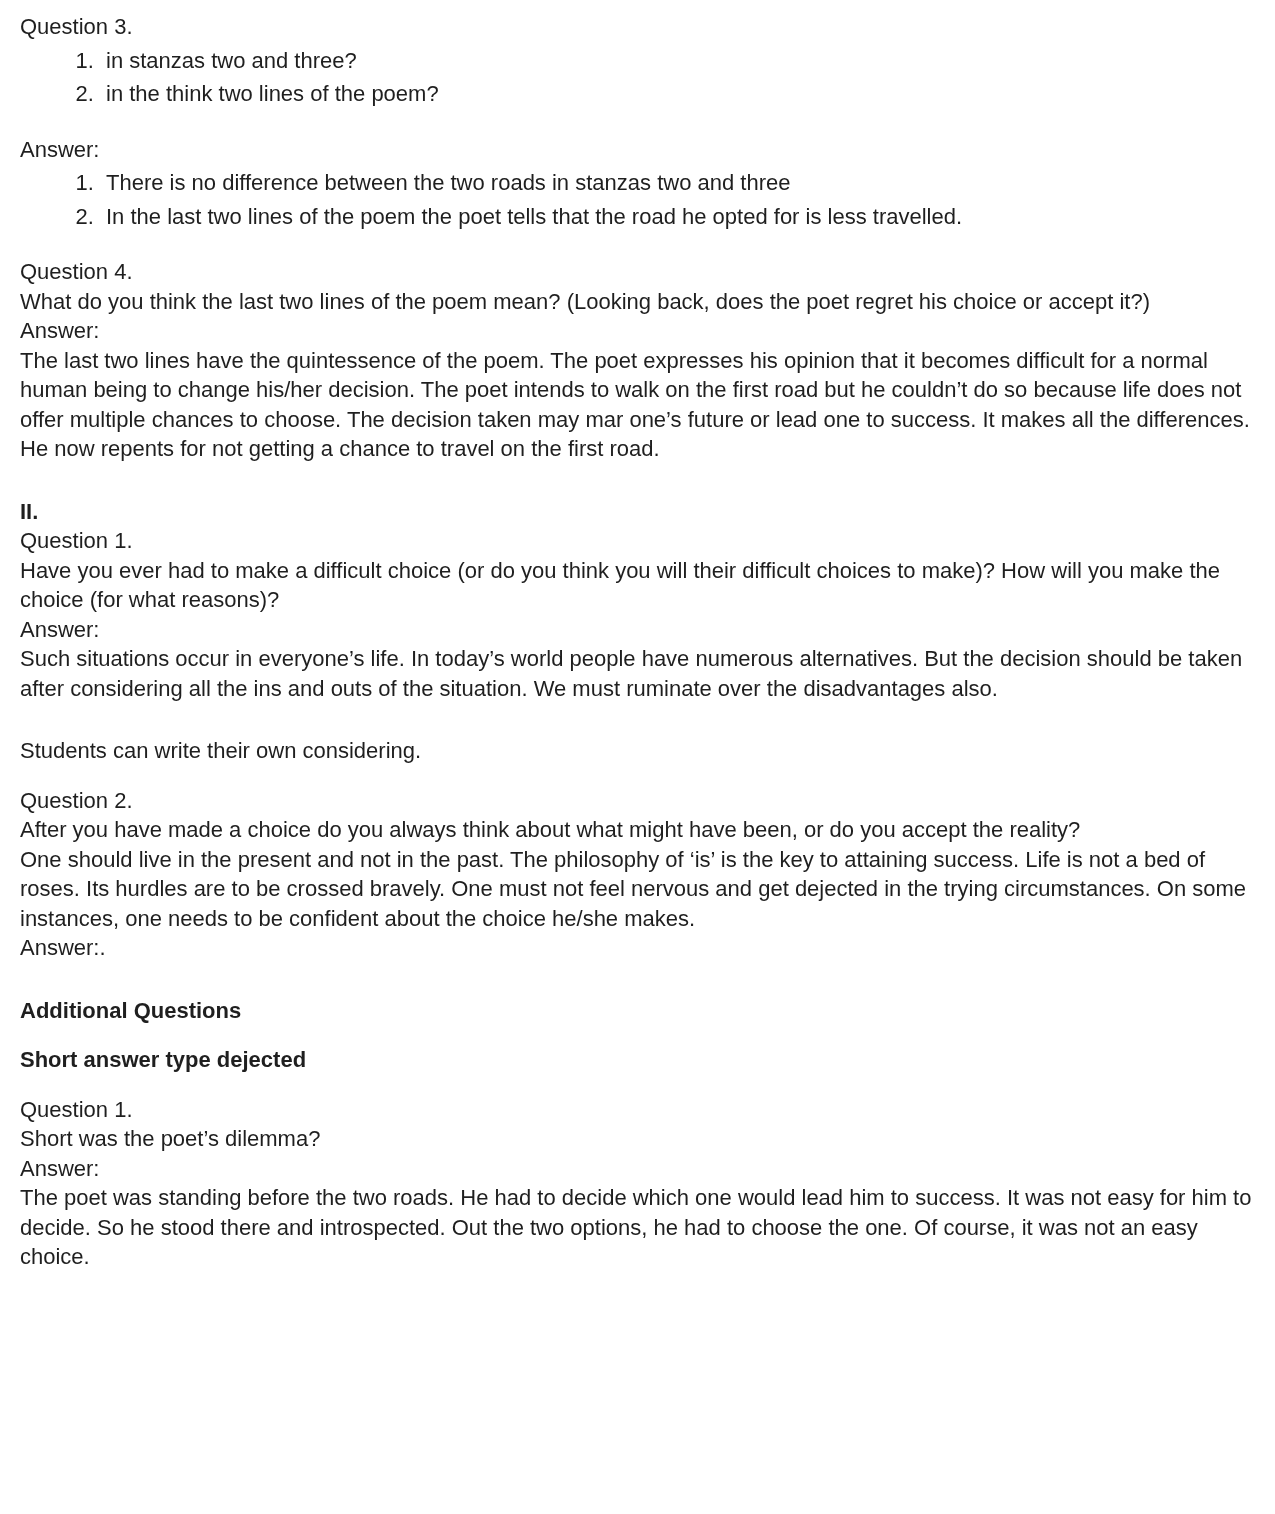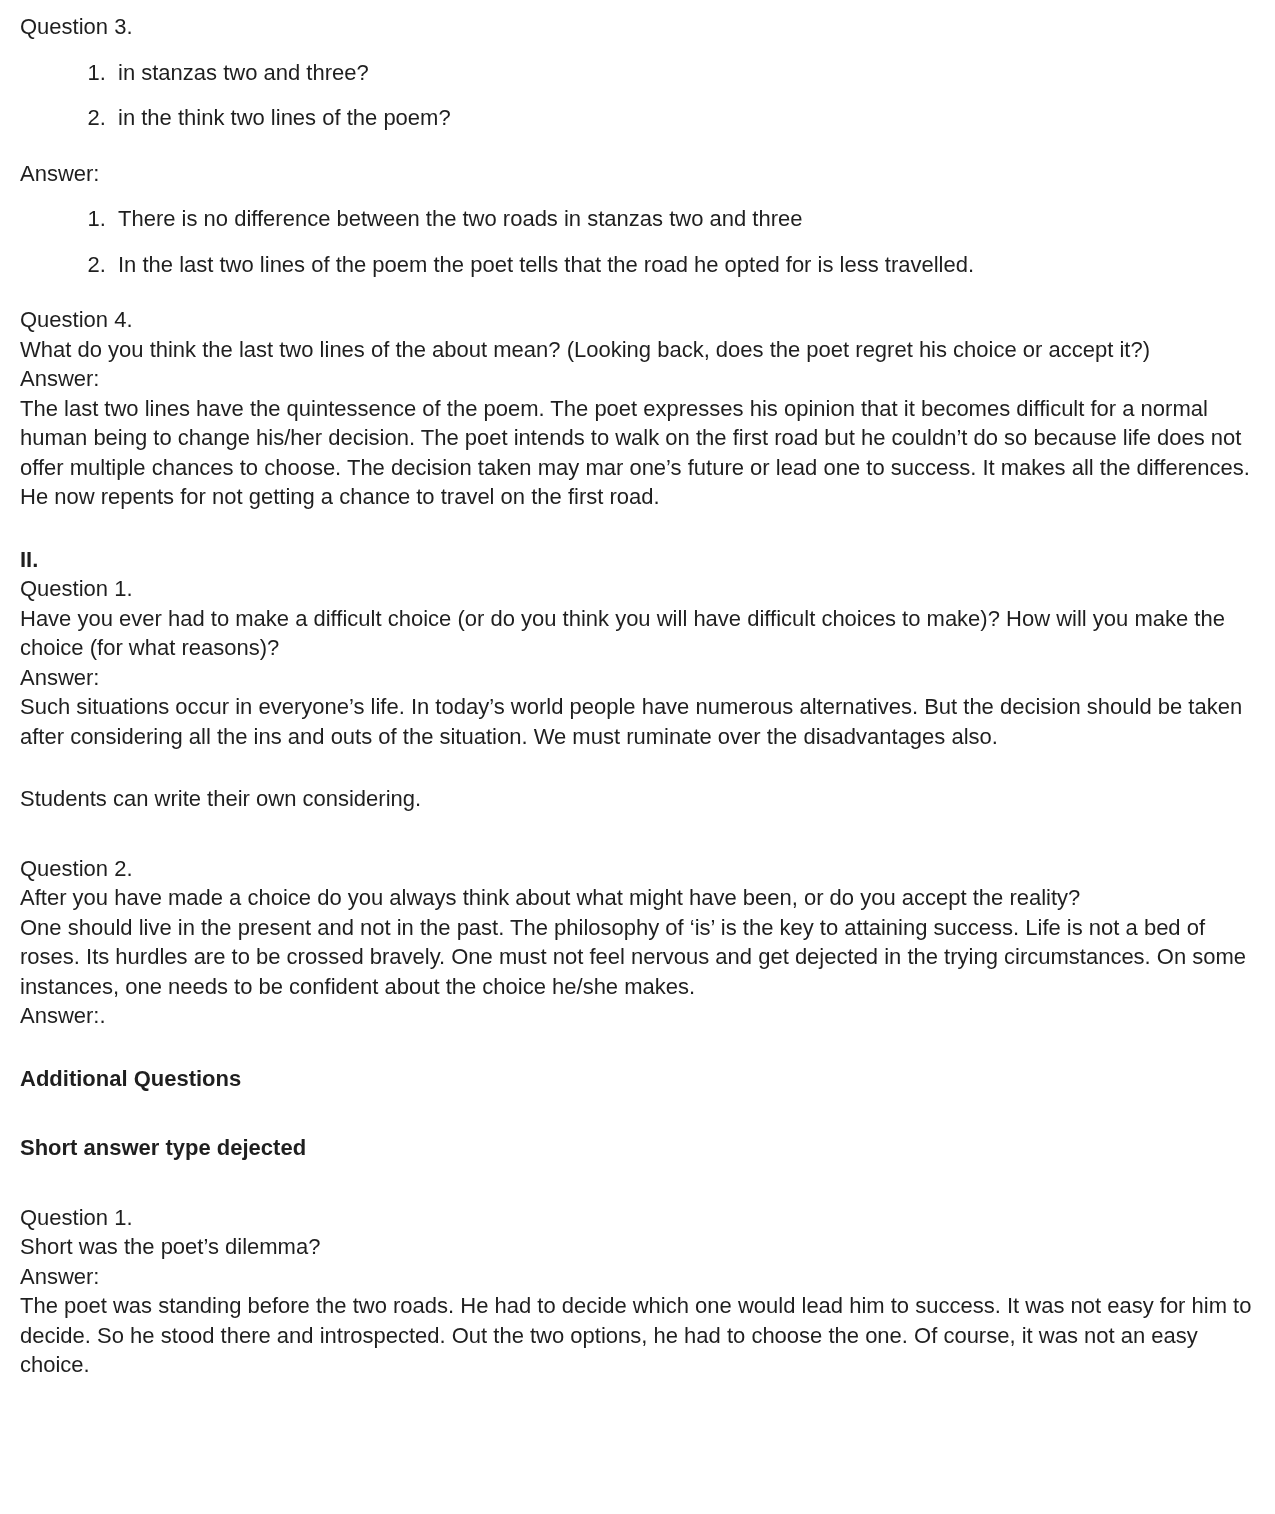--- a/index.html
+++ b/index.html
@@ -16,28 +16,28 @@
     font-family: "Liberation Sans", sans-serif;
     font-size: 22px;
     line-height: 29.5px;
     color: #1f1f1f;
     overflow: hidden;
   }
   .block { margin: 0; }
   .line { margin: 0; }
   .gap-sm { margin-top: 26px; }
   .gap-md { margin-top: 33px; }
-  .gap-lg { margin-top: 40px; }
+  .gap-lg { margin-top: 20px; }
   ol.qlist {
     margin: 0;
     padding-left: 76px;
     list-style: decimal;
   }
   ol.qlist li {
-    margin: 16px;
+    margin: 4px;
     padding-left: 6px;
   }
   .bold { font-weight: bold; }
 </style>
 </head>
 <body>
 
 <div class="page">
 
   <div class="block">
@@ -51,29 +51,29 @@
 
   <div class="block gap-sm">Answer:</div>
 
   <ol class="qlist gap-lg">
     <li>There is no difference between the two roads in stanzas two and three</li>
     <li>In the last two lines of the poem the poet tells that the road he opted for is less travelled.</li>
   </ol>
 
   <div class="block gap-sm">
     <div class="line">Question 4.</div>
-    <div class="line">What do you think the last two lines of the about mean? (Looking back, does the poet regret his choice or accept it?)</div>
+    <div class="line">What do you think the last two lines of the poem mean? (Looking back, does the poet regret his choice or accept it?)</div>
     <div class="line">Answer:</div>
     <div class="line">The last two lines have the quintessence of the poem. The poet expresses his opinion that it becomes difficult for a normal human being to change his/her decision. The poet intends to walk on the first road but he couldn’t do so because life does not offer multiple chances to choose. The decision taken may mar one’s future or lead one to success. It makes all the differences. He now repents for not getting a chance to travel on the first road.</div>
   </div>
 
   <div class="block gap-md">
     <div class="line bold">II.</div>
     <div class="line">Question 1.</div>
-    <div class="line">Have you ever had to make a difficult choice (or do you think you will have difficult choices to make)? How will you make the choice (for what reasons)?</div>
+    <div class="line">Have you ever had to make a difficult choice (or do you think you will their difficult choices to make)? How will you make the choice (for what reasons)?</div>
     <div class="line">Answer:</div>
     <div class="line">Such situations occur in everyone’s life. In today’s world people have numerous alternatives. But the decision should be taken after considering all the ins and outs of the situation. We must ruminate over the disadvantages also.</div>
   </div>
 
   <div class="block gap-md">Students can write their own considering.</div>
 
   <div class="block gap-lg">
     <div class="line">Question 2.</div>
     <div class="line">After you have made a choice do you always think about what might have been, or do you accept the reality?</div>
     <div class="line">One should live in the present and not in the past. The philosophy of ‘is’ is the key to attaining success. Life is not a bed of roses. Its hurdles are to be crossed bravely. One must not feel nervous and get dejected in the trying circumstances. On some instances, one needs to be confident about the choice he/she makes.</div>

